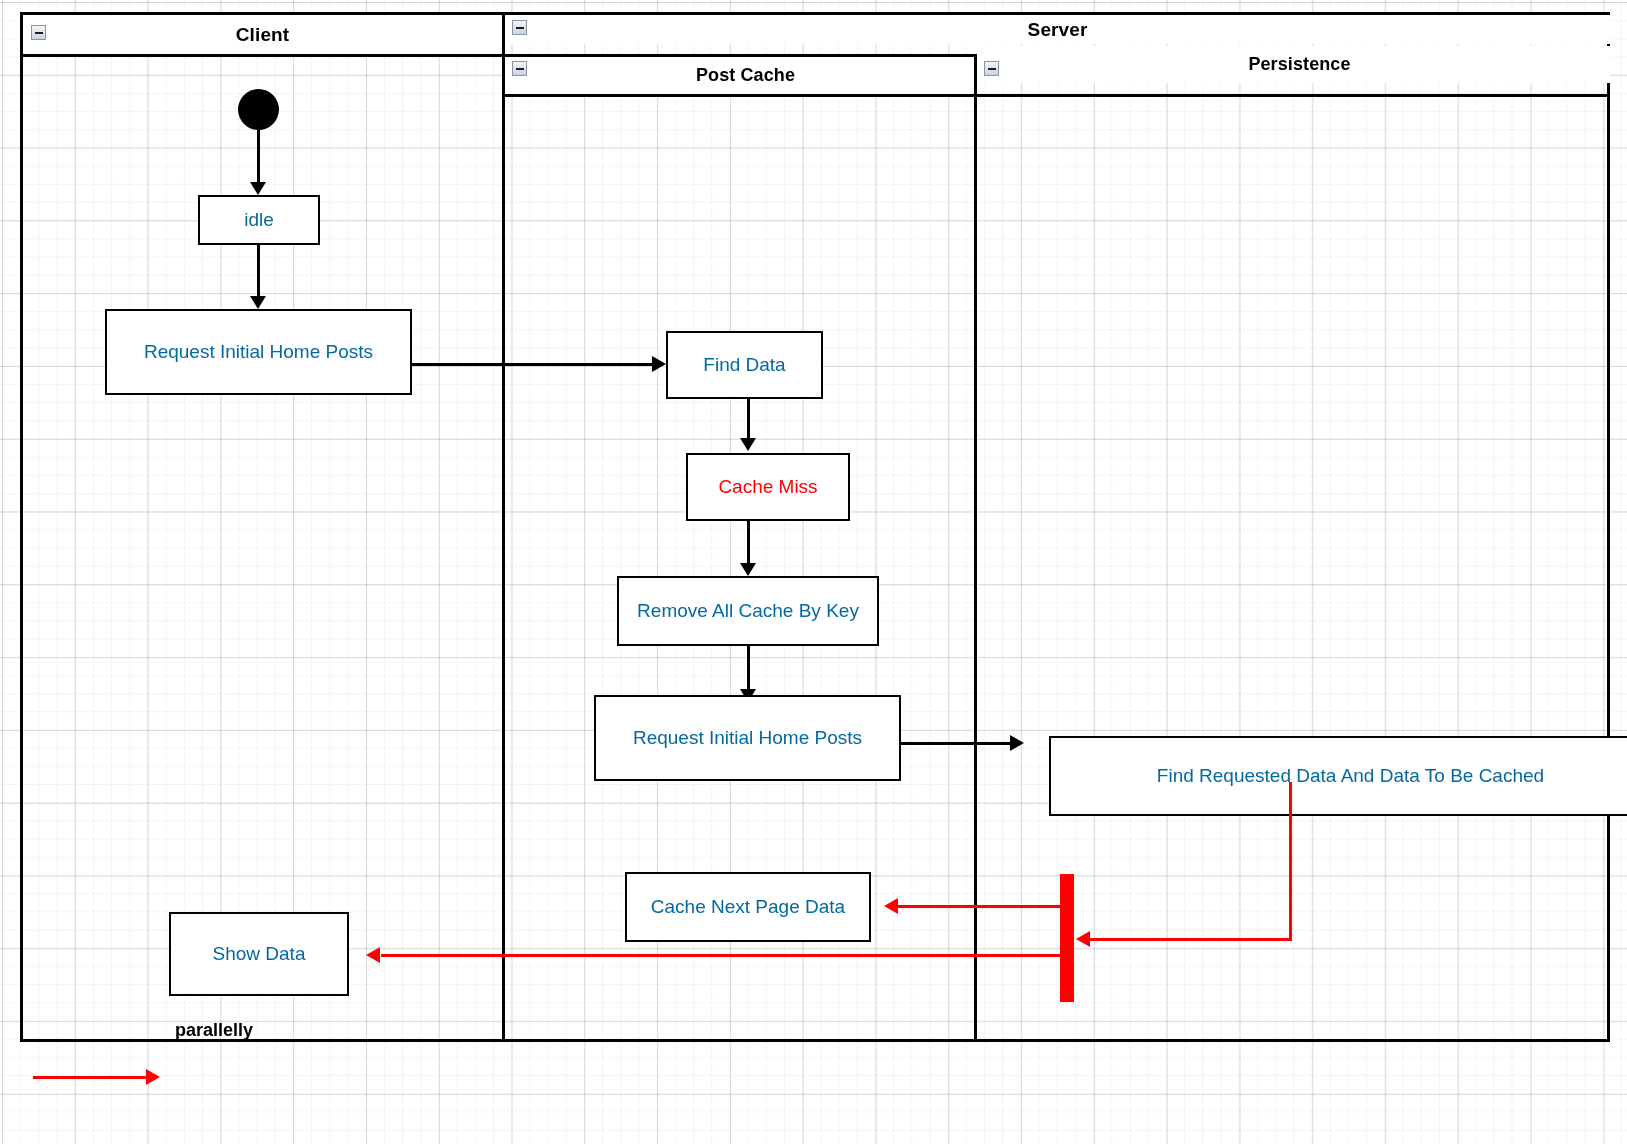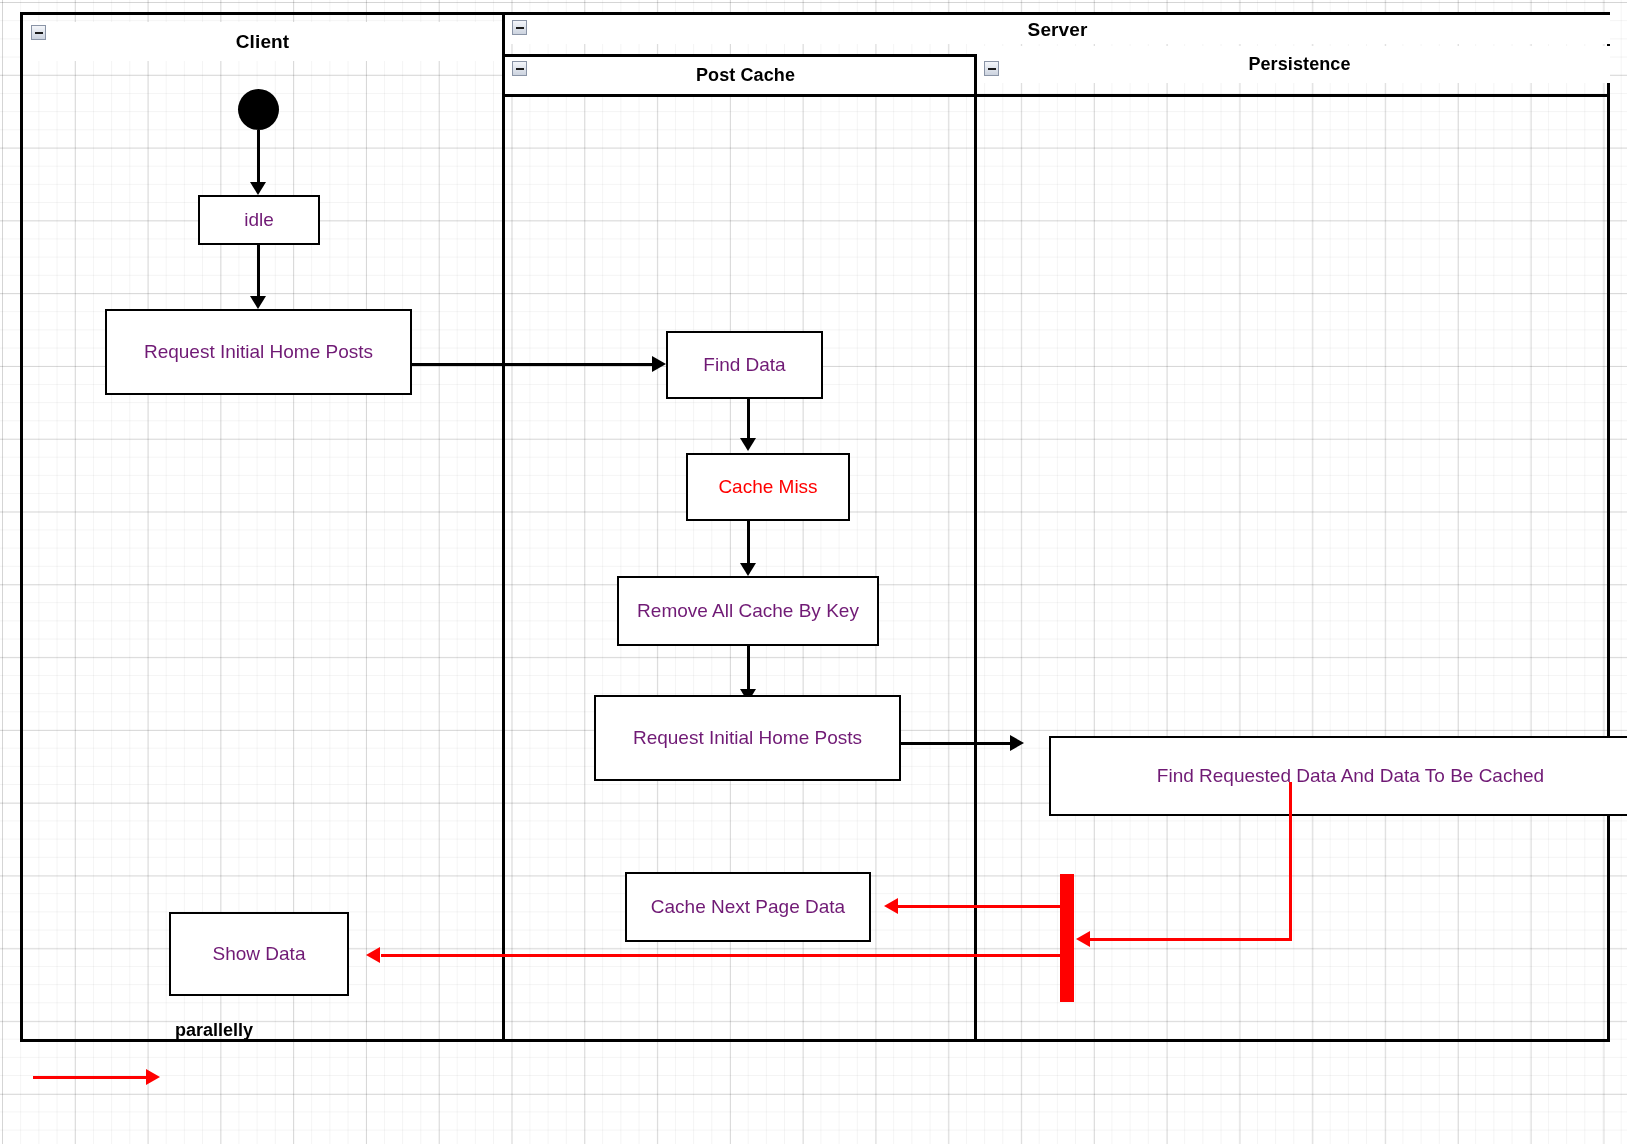--- a/index.html
+++ b/index.html
@@ -93,21 +93,21 @@
   .node {
     position: absolute;
     box-sizing: border-box;
     border: 2.5px solid #000000;
     background: #ffffff;
     display: flex;
     align-items: center;
     justify-content: center;
     text-align: center;
     font-size: 19px;
-    color: #701a75;
+    color: #0369a1;
     line-height: 1.2;
   }
   .node.red-text { color: #ff0000; }
 
   .start-node {
     position: absolute;
     border-radius: 50%;
     background: #000000;
   }
 
@@ -170,21 +170,21 @@
 <div class="lane-frame" style="left:20px; top:12px; width:1590px; height:1030px;"></div>
 
 <div class="lane-divider-v" style="left:502px; top:12px; height:1030px;"></div>
 
 <div class="lane-divider-v" style="left:974px; top:54px; height:988px;"></div>
 
 <div class="lane-divider-h" style="left:20px; top:54px; width:1590px;"></div>
 
 <div class="lane-divider-h" style="left:502px; top:94px; width:1108px;"></div>
 
-<div class="lane-header" style="left:23px; top:22px; width:479px; height:39px;">
+<div class="lane-header" style="left:23px; top:15px; width:479px; height:39px;">
   <span class="lane-title">Client</span>
 </div>
 <div class="collapse-icon" style="left:31px; top:25px;"></div>
 
 <div class="lane-header" style="left:505px; top:15px; width:1105px; height:29px;">
   <span class="lane-title">Server</span>
 </div>
 <div class="collapse-icon" style="left:512px; top:20px;"></div>
 
 <div class="lane-header" style="left:505px; top:57px; width:469px; height:37px;">

